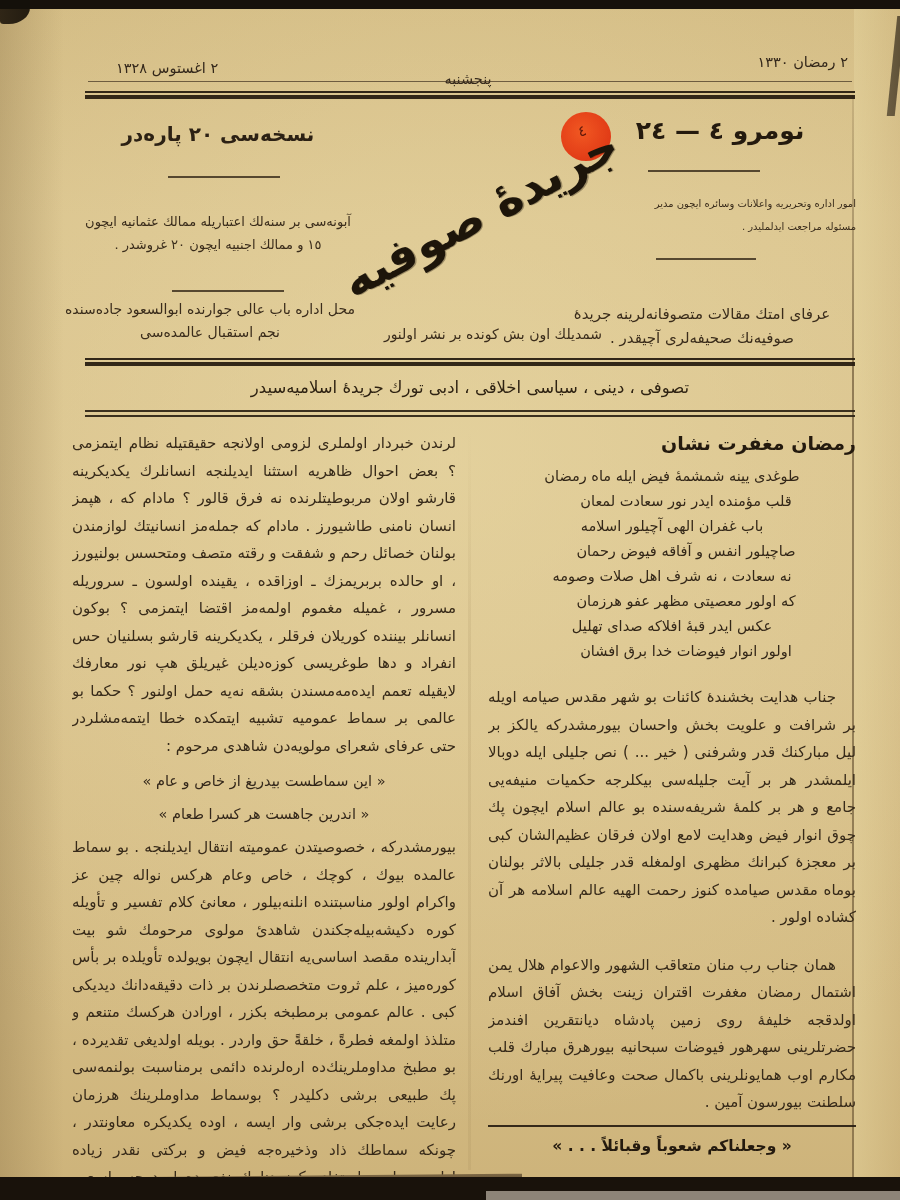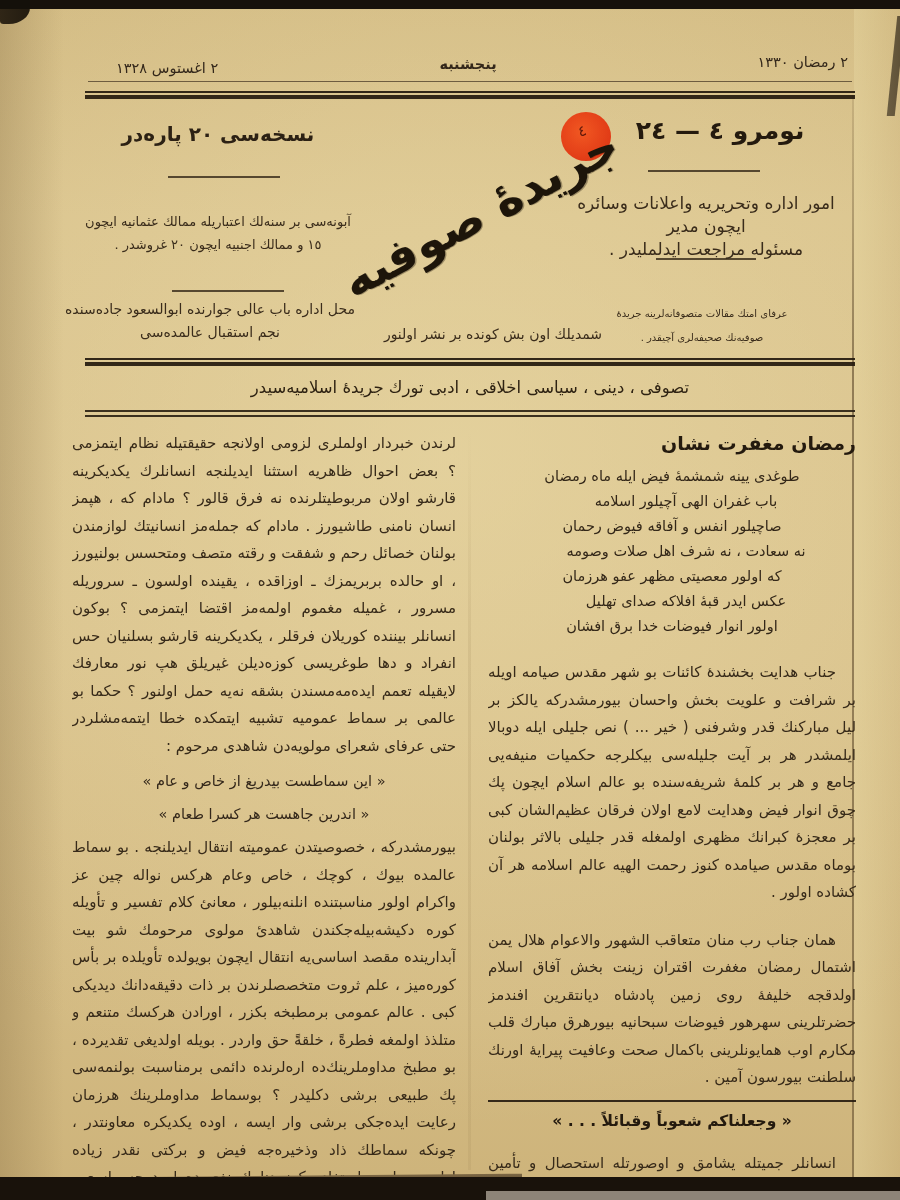--- a/index.html
+++ b/index.html
@@ -27,30 +27,30 @@
   
   .rule-thin  { position:absolute; height:1px; background:#4a3a26; opacity:.75; }
   .rule-heavy { position:absolute; height:2px; border-top:2px solid #241a0e; border-bottom:4px solid #241a0e; opacity:.92; }
   .rule-double{ position:absolute; height:3px; border-top:2px solid #2a2012; border-bottom:2px solid #2a2012; opacity:.9; }
   .rule-short { position:absolute; height:1.5px; background:#33271733; background:#332717; opacity:.8; }
   .col-rule   { height:2px; background:#241a0e; opacity:.9; margin:8px -22px 10px 0; }
 
   
   .dateline { position:absolute; top:54px; left:88px; right:52px; font-size:14.5px; color:#33271a; }
   .dateline .d-right  { position:absolute; right:0;   top:0;text-align:center; }
-  .dateline .d-center { position:absolute; left:50%; top:2px; transform:translateX(-50%);font-weight:bold; }
+  .dateline .d-center { position:absolute; left:50%; top:17px; transform:translateX(-50%); }
   .dateline .d-left   { position:absolute; left:28px; top:6px; }
 
   
   .mh-issue { position:absolute; top:116px; left:615px; width:210px; text-align:center; font-size:25px; font-weight:bold; color:#241a0e; letter-spacing:1px; }
   .stamp { position:absolute; top:112px; left:561px; width:50px; height:49px; border-radius:50%;
            background:radial-gradient(circle at 42% 40%, #f2521c, #e23410 70%, #d02c0c); opacity:.95; }
   .stamp .stamp-mark { position:absolute; top:10px; left:17px; font-size:15px; color:#5a1005; transform:rotate(-18deg); }
-  .mh-admin { position:absolute; top:192px; left:556px; width:300px; text-align:center; font-size:17px; line-height:23px; color:#3a2c1b; }
-  .mh-submissions { position:absolute; top:302px; left:548px; width:308px; text-align:center; font-size:10px; line-height:24px; }
+  .mh-admin { position:absolute; top:192px; left:556px; width:300px; font-size:10px; line-height:23px; color:#3a2c1b; }
+  .mh-submissions { position:absolute; top:302px; left:548px; width:308px; text-align:center; font-size:15px; line-height:24px; }
   .mh-price { position:absolute; top:122px; left:96px;  width:244px; text-align:center; font-size:20px; font-weight:bold; color:#2c2114; }
   .mh-subscription { position:absolute; top:210px; left:72px; width:292px; text-align:center; font-size:13px; line-height:23px; }
   .mh-address { position:absolute; top:298px; left:60px; width:300px; text-align:center; font-size:14px; line-height:23px; }
   .mh-frequency { position:absolute; top:326px; left:368px; width:250px; text-align:center; font-size:14px; }
   .calligraphy {
     position:absolute; top:196px; left:330px; width:260px; text-align:center;
     font-size:47px; font-weight:bold; color:#1d150a; white-space:nowrap;
     transform:rotate(-28deg); transform-origin:center;
     text-shadow:1px 1px 0 rgba(29,21,10,.35);
     letter-spacing:-1px;
@@ -123,20 +123,21 @@
 
   <div class="rule-heavy" style="top:358px; left:85px; width:770px;"></div>
 
   <div class="subtitle" dir="rtl">تصوفی ، دینی ، سیاسی اخلاقی ، ادبی تورك جریدۀ اسلامیه‌سیدر</div>
   <div class="rule-double" style="top:410px; left:85px; width:770px;"></div>
 
   <div class="col col-right">
     <div class="article-title">رمضان مغفرت نشان</div>
     <div class="poem">
       <div class="poem-line">طوغدی یینه شمشمۀ فیض ایله ماه رمضان</div>
+      <div class="poem-line">قلب مؤمنده ایدر نور سعادت لمعان</div>
       <div class="poem-line">باب غفران الهی آچیلور اسلامه</div>
       <div class="poem-line">صاچیلور انفس و آفاقه فیوض رحمان</div>
       <div class="poem-line">نه سعادت ، نه شرف اهل صلات وصومه</div>
       <div class="poem-line">كه اولور معصیتی مظهر عفو هرزمان</div>
       <div class="poem-line">عكس ایدر قبۀ افلاكه صدای تهلیل</div>
       <div class="poem-line">اولور انوار فیوضات خدا برق افشان</div>
     </div>
     <p class="para indent">جناب هدایت بخشندۀ كائنات بو شهر مقدس صیامه اویله بر شرافت و علویت بخش واحسان بیورمشدركه یالكز بر لیل مباركنك قدر وشرفنی ( خیر ... ) نص جلیلی ایله دوبالا ایلمشدر هر بر آیت جلیله‌سی بیكلرجه حكمیات منیفه‌یی جامع و هر بر كلمۀ شریفه‌سنده بو عالم اسلام ایچون پك چوق انوار فیض وهدایت لامع اولان فرقان عظیم‌الشان كبی بر معجزۀ كبرانك مظهری اولمغله قدر جلیلی بالاثر بولنان بوماه مقدس صیامده كنوز رحمت الهیه عالم اسلامه هر آن كشاده اولور .</p>
     <p class="para indent">همان جناب رب منان متعاقب الشهور والاعوام هلال یمن اشتمال رمضان مغفرت اقتران زینت بخش آفاق اسلام اولدقجه خلیفۀ روی زمین پادشاه دیانتقرین افندمز حضرتلرینی سهرهور فیوضات سبحانیه بیورهرق مبارك قلب مكارم اوب همایونلرینی باكمال صحت وعافیت پیرایۀ اورنك سلطنت بیورسون آمین .</p>
     <div class="col-rule"></div>

